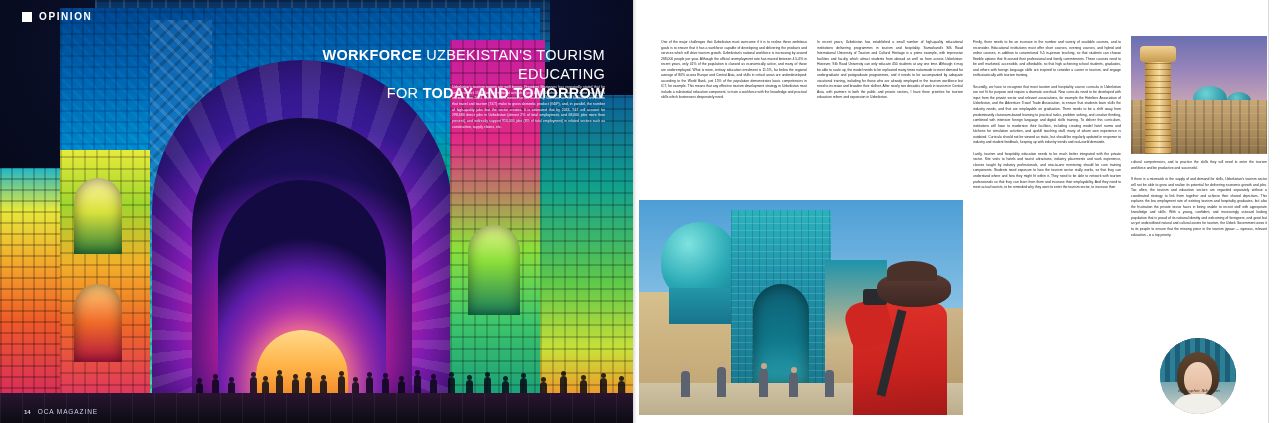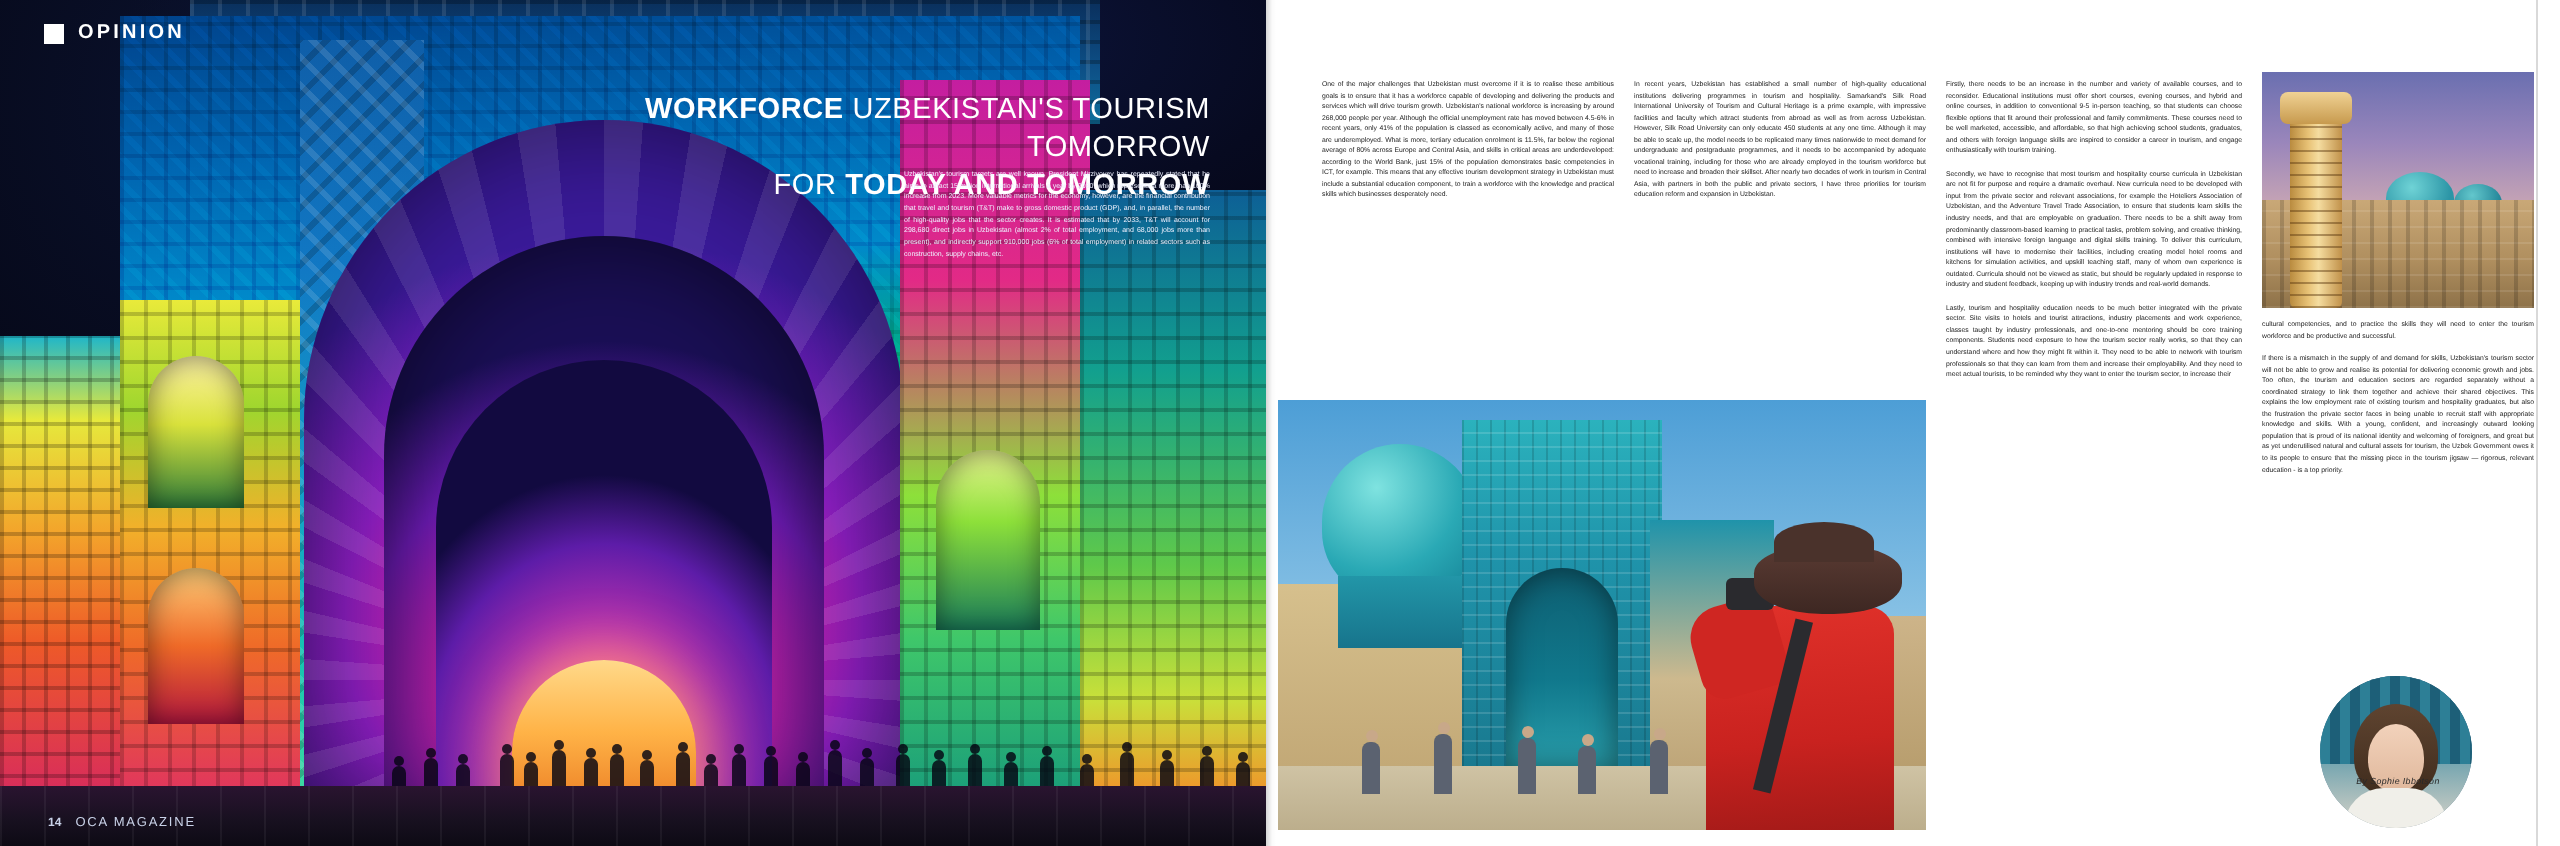--- a/index.html
+++ b/index.html
@@ -268,21 +268,21 @@
     <div class="ground"></div>
 
     <div class="opinion">
       <span class="sq"></span>
       <span class="tx">OPINION</span>
     </div>
 
     <div class="headline">
       <div class="l1">
         <b>WORKFORCE</b>
-        <span>UZBEKISTAN'S TOURISM TOMORROW</span>
+        <span>UZBEKISTAN'S TOURISM EDUCATING</span>
       </div>
       <div class="l2">
         <span>FOR</span>
         <b>TODAY AND TOMORROW</b>
       </div>
     </div>
 
     <div class="intro">Uzbekistan's tourism targets are well known. President Mirziyoyev has repeatedly stated that he aims to attract 15 million international arrivals a year by 2030, which represents a more than 100% increase from 2023. More valuable metrics for the economy, however, are the financial contribution that travel and tourism (T&amp;T) make to gross domestic product (GDP), and, in parallel, the number of high-quality jobs that the sector creates. It is estimated that by 2033, T&amp;T will account for 298,680 direct jobs in Uzbekistan (almost 2% of total employment, and 68,000 jobs more than present), and indirectly support 910,000 jobs (6% of total employment) in related sectors such as construction, supply chains, etc.</div>
 
     <div class="foot-l">

